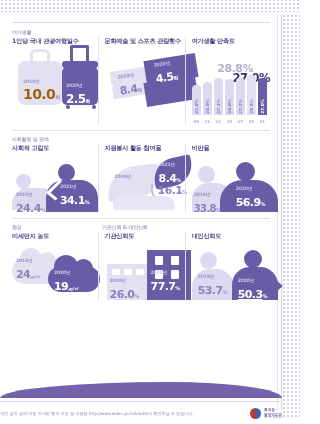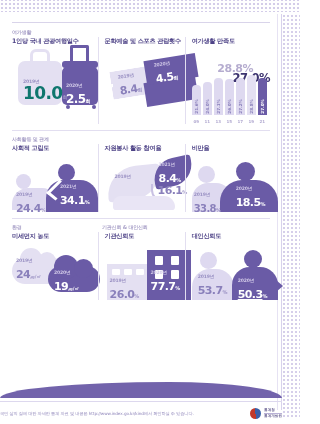--- a/index.html
+++ b/index.html
@@ -51,21 +51,21 @@
   .lug{position:relative;height:62px;}
   .bagA{position:absolute;left:6px;top:12px;width:44px;height:44px;background:#e4e0f2;border-radius:7px;}
   .bagA-h{position:absolute;left:18px;top:0px;width:20px;height:14px;border:3px solid #e4e0f2;border-bottom:none;border-radius:6px 6px 0 0;box-sizing:border-box;}
   .bagB{position:absolute;left:50px;top:18px;width:36px;height:38px;background:#6a5ba6;border-radius:5px;}
   .bagB-top{position:absolute;left:50px;top:12px;width:36px;height:7px;background:#6a5ba6;border-radius:3px;}
   .bagB-h1{position:absolute;left:58px;top:-2px;width:3px;height:16px;background:#6a5ba6;}
   .bagB-h2{position:absolute;left:74px;top:-2px;width:3px;height:16px;background:#6a5ba6;}
   .bagB-hb{position:absolute;left:58px;top:-4px;width:19px;height:3px;background:#6a5ba6;border-radius:2px;}
   .wheel{position:absolute;width:4px;height:4px;background:#6a5ba6;border-radius:50%;}
   .lblA{position:absolute;left:11px;top:30px;text-align:left;}
-  .lblA .val{font-size:17px;color:#0f766e;}
+  .lblA .val{font-size:14px;color:#a16207;}
   .lblB{position:absolute;left:54px;top:34px;text-align:left;}
   .lblB .val{font-size:12px;color:#fff;}
   .lblB .yr{color:#cfc7e6;}
 
   
   .tick{position:relative;height:62px;}
   .ticketA{position:absolute;left:6px;top:18px;width:62px;height:28px;background:#e4e0f2;transform:rotate(-9deg);
     -webkit-mask-image:radial-gradient(circle 2px at 0 50%,transparent 98%,#000 100%),radial-gradient(circle 2px at 100% 50%,transparent 98%,#000 100%);
     -webkit-mask-composite:source-in;}
   .ticketB{position:absolute;left:40px;top:8px;width:52px;height:24px;background:#6a5ba6;transform:rotate(-9deg);}
@@ -328,21 +328,21 @@
             <div class="ob-light-head"></div>
             <div class="ob-light-body"></div>
             <div class="ob-dark-head"></div>
             <div class="ob-dark-body"></div>
             <div class="oblblA">
               <span class="yr old">2019년</span>
               <span class="val">33.8</span><span class="unit old">%</span>
             </div>
             <div class="oblblB">
               <span class="yr">2020년</span>
-              <span class="val">18.5</span><span class="unit new">%</span>
+              <span class="val">56.9</span><span class="unit new">%</span>
             </div>
           </div>
         </div>
       </div>
     </div>
 
     <div class="sec-rule"></div>
 
     <div class="sec">
       <div class="row">

